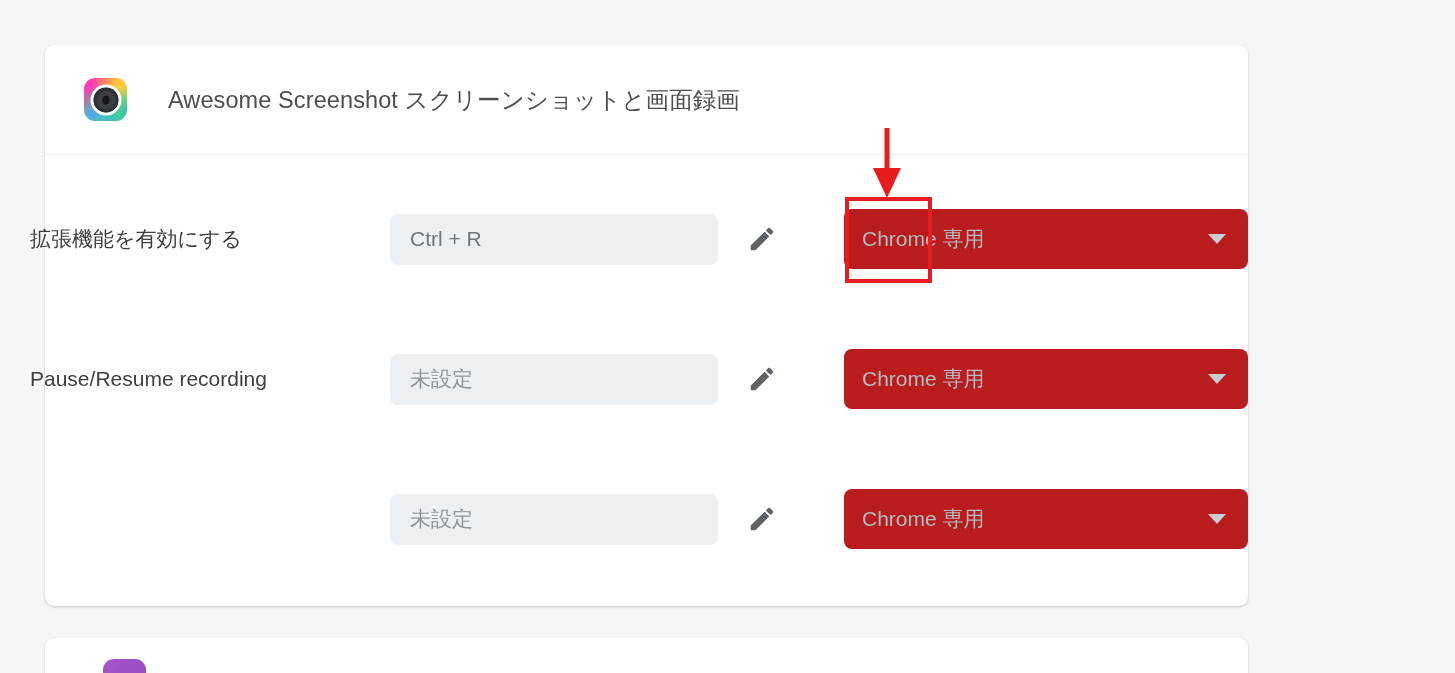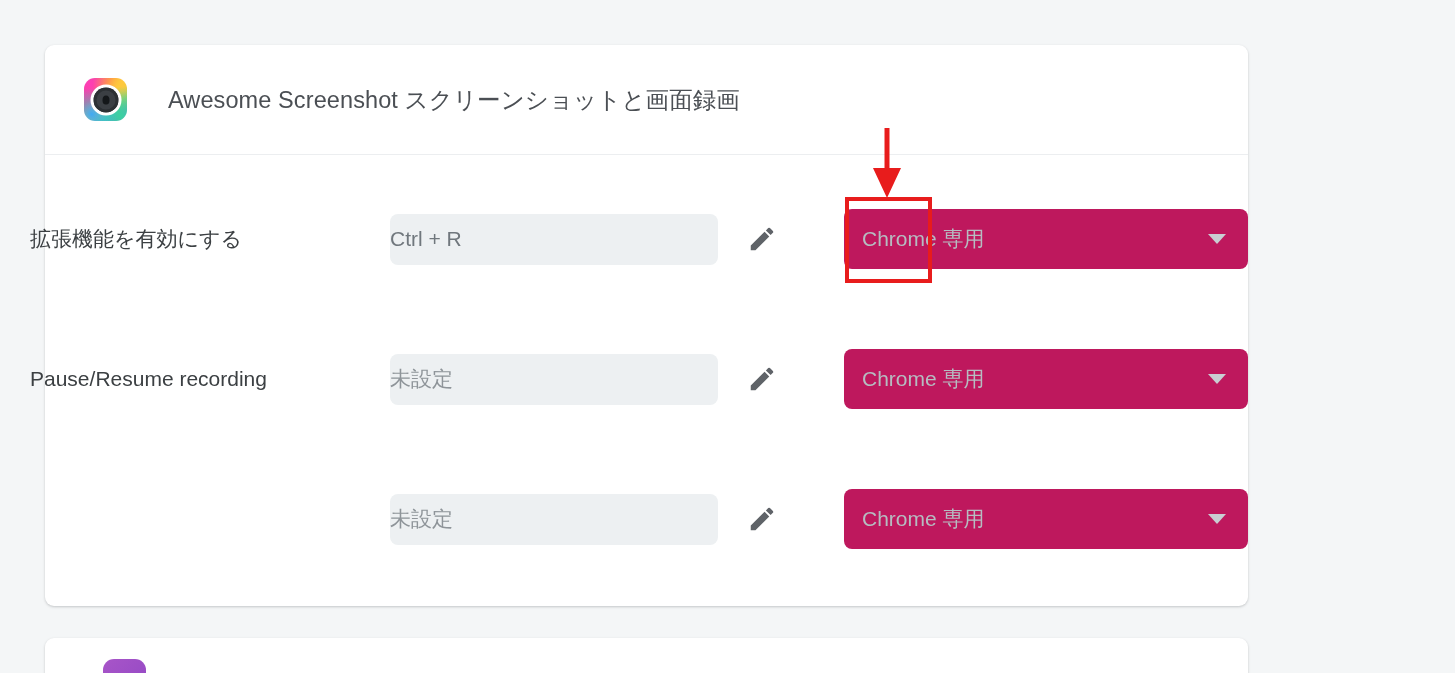--- a/index.html
+++ b/index.html
@@ -117,20 +117,21 @@
   .shortcut-field {
     width: 328px;
     height: 51px;
     background: #edf0f2;
     border-radius: 8px;
     display: flex;
     align-items: center;
     flex: 0 0 auto;
   }
   .shortcut-field .value {
+    margin-left: 20px;
     font-size: 21px;
     color: #8e9499;
     white-space: nowrap;
   }
   .shortcut-field .value.filled {
     color: #70777d;
   }
   .edit-btn {
     width: 56px;
     height: 56px;
@@ -141,21 +142,21 @@
     flex: 0 0 auto;
     background: transparent;
     border: none;
     cursor: pointer;
     padding: 0;
   }
   .scope-select {
     width: 404px;
     height: 60px;
     margin-left: 54px;
-    background: #be185d;
+    background: #b91c1c;
     border-radius: 8px;
     display: flex;
     align-items: center;
     flex: 0 0 auto;
     cursor: pointer;
   }
   .scope-select .value {
     margin-left: 18px;
     font-size: 21px;
     color: #b6bcc1;

